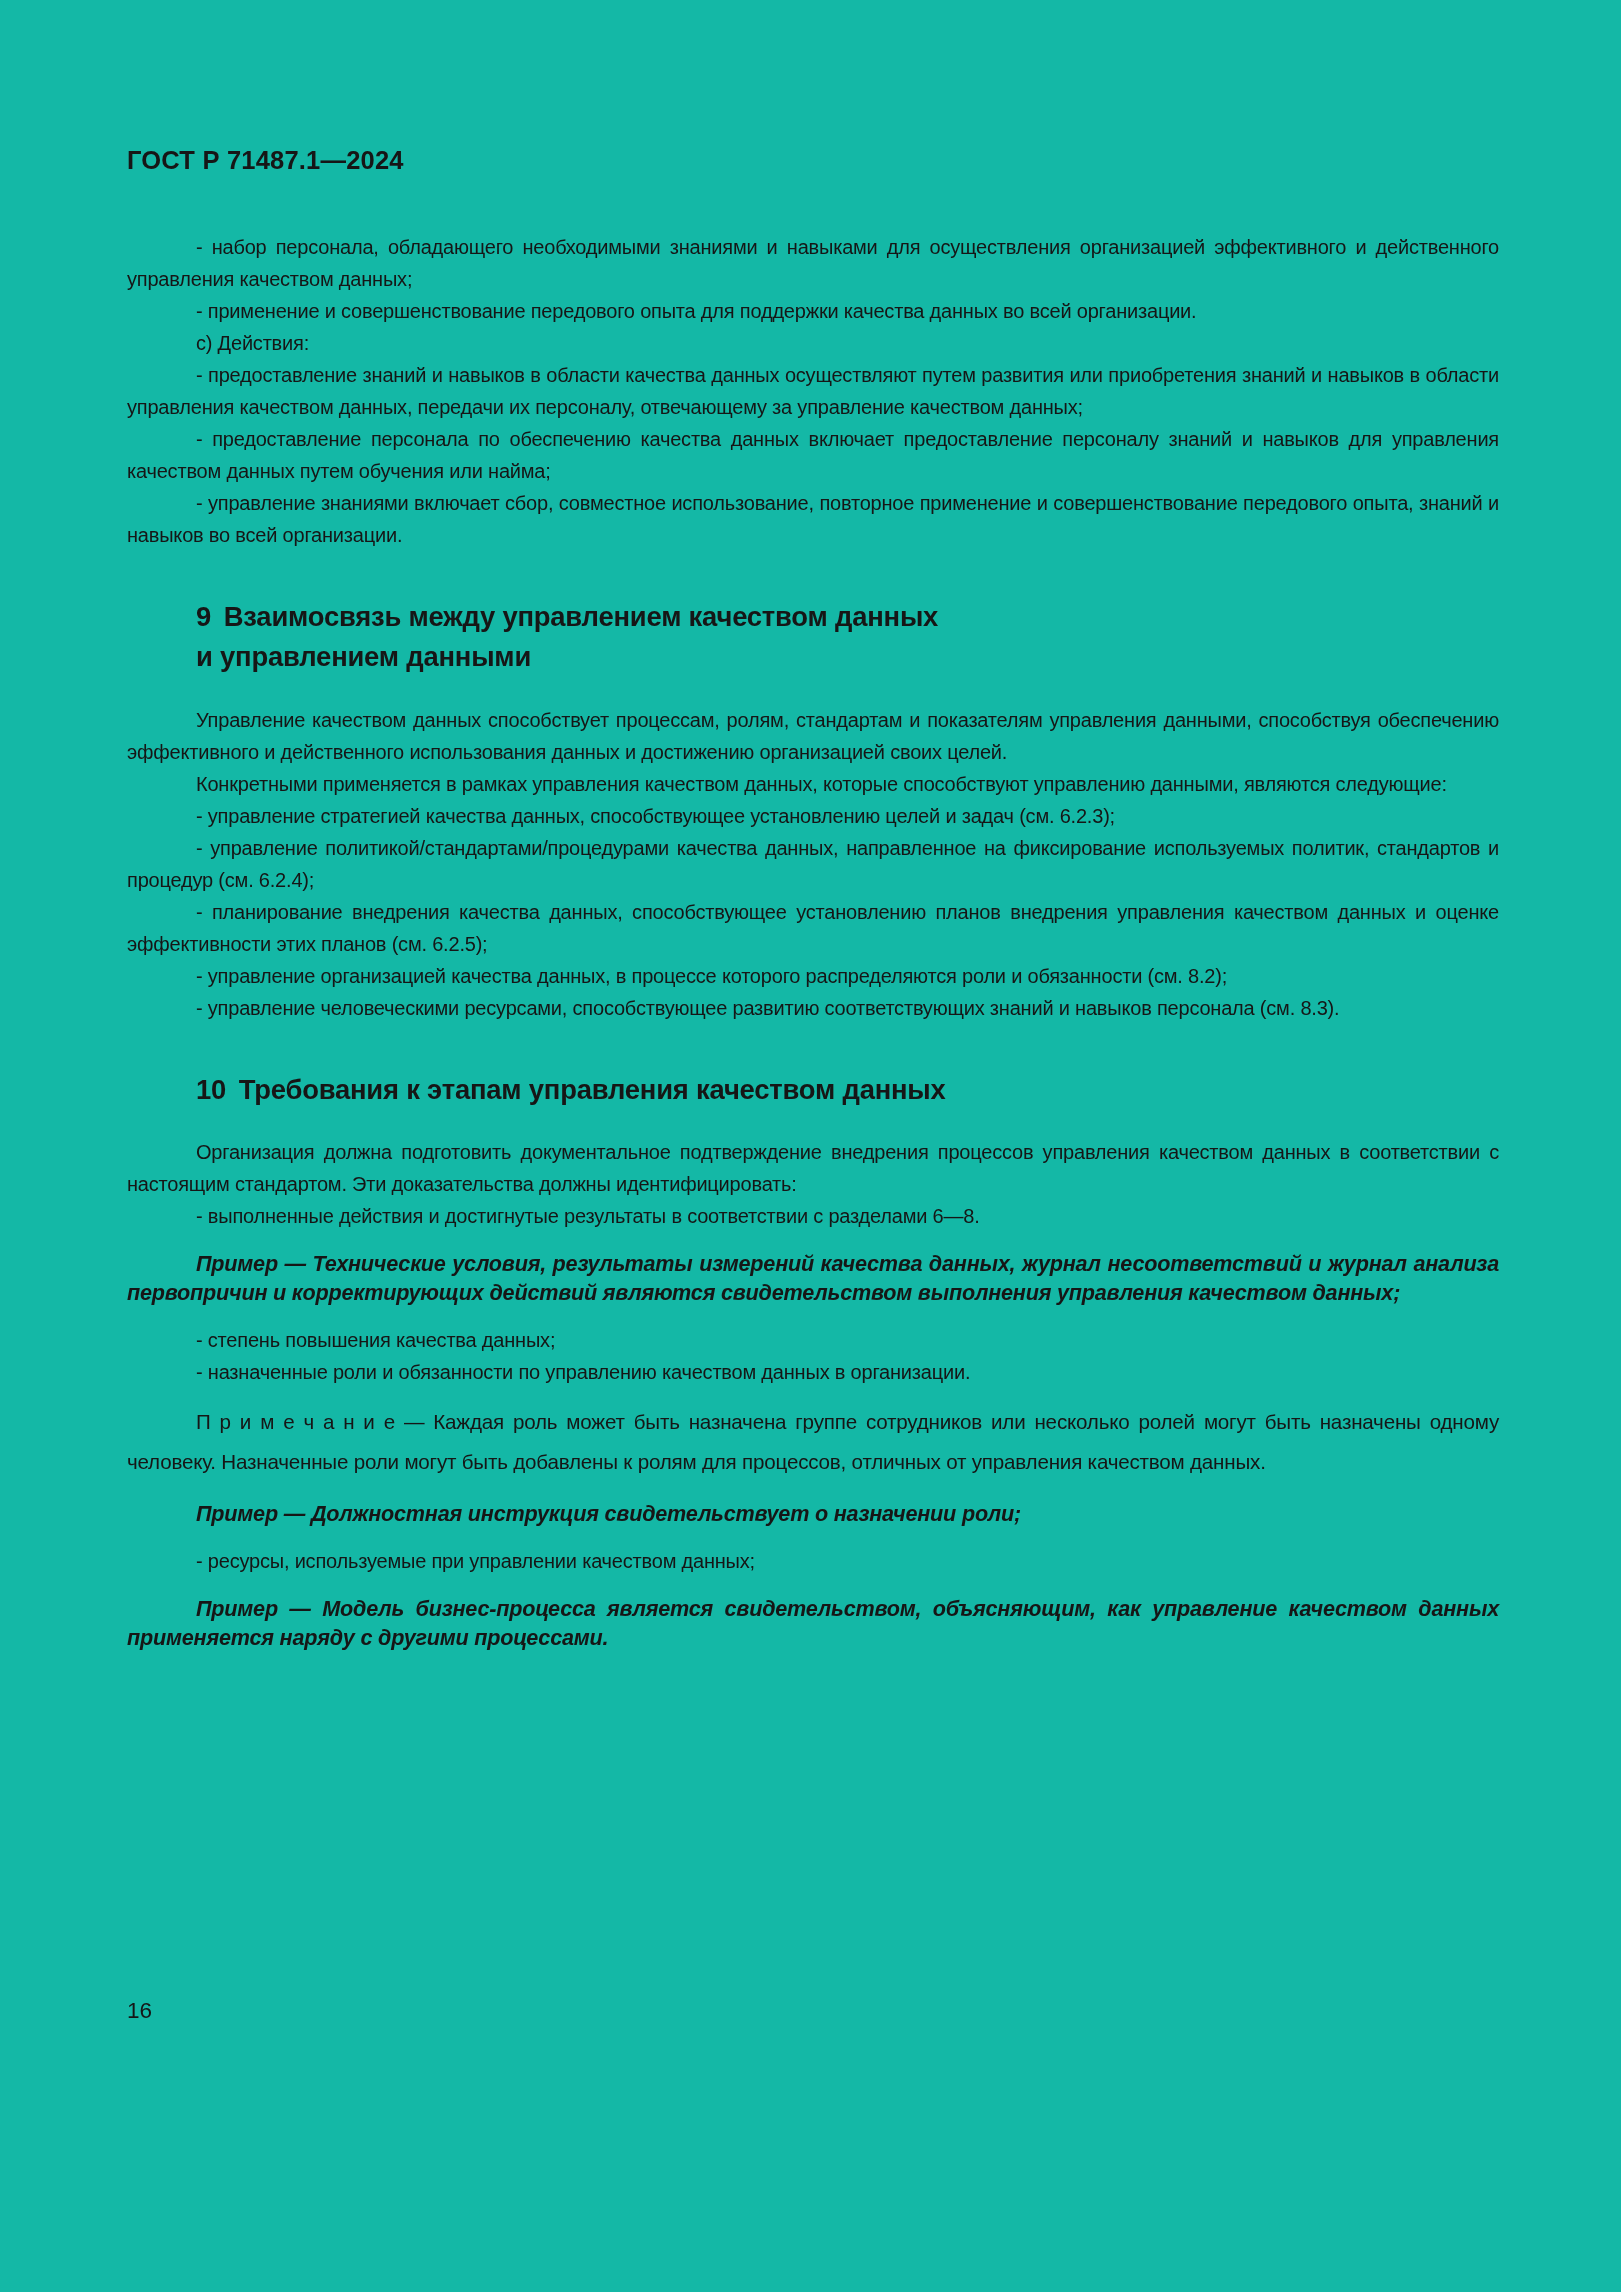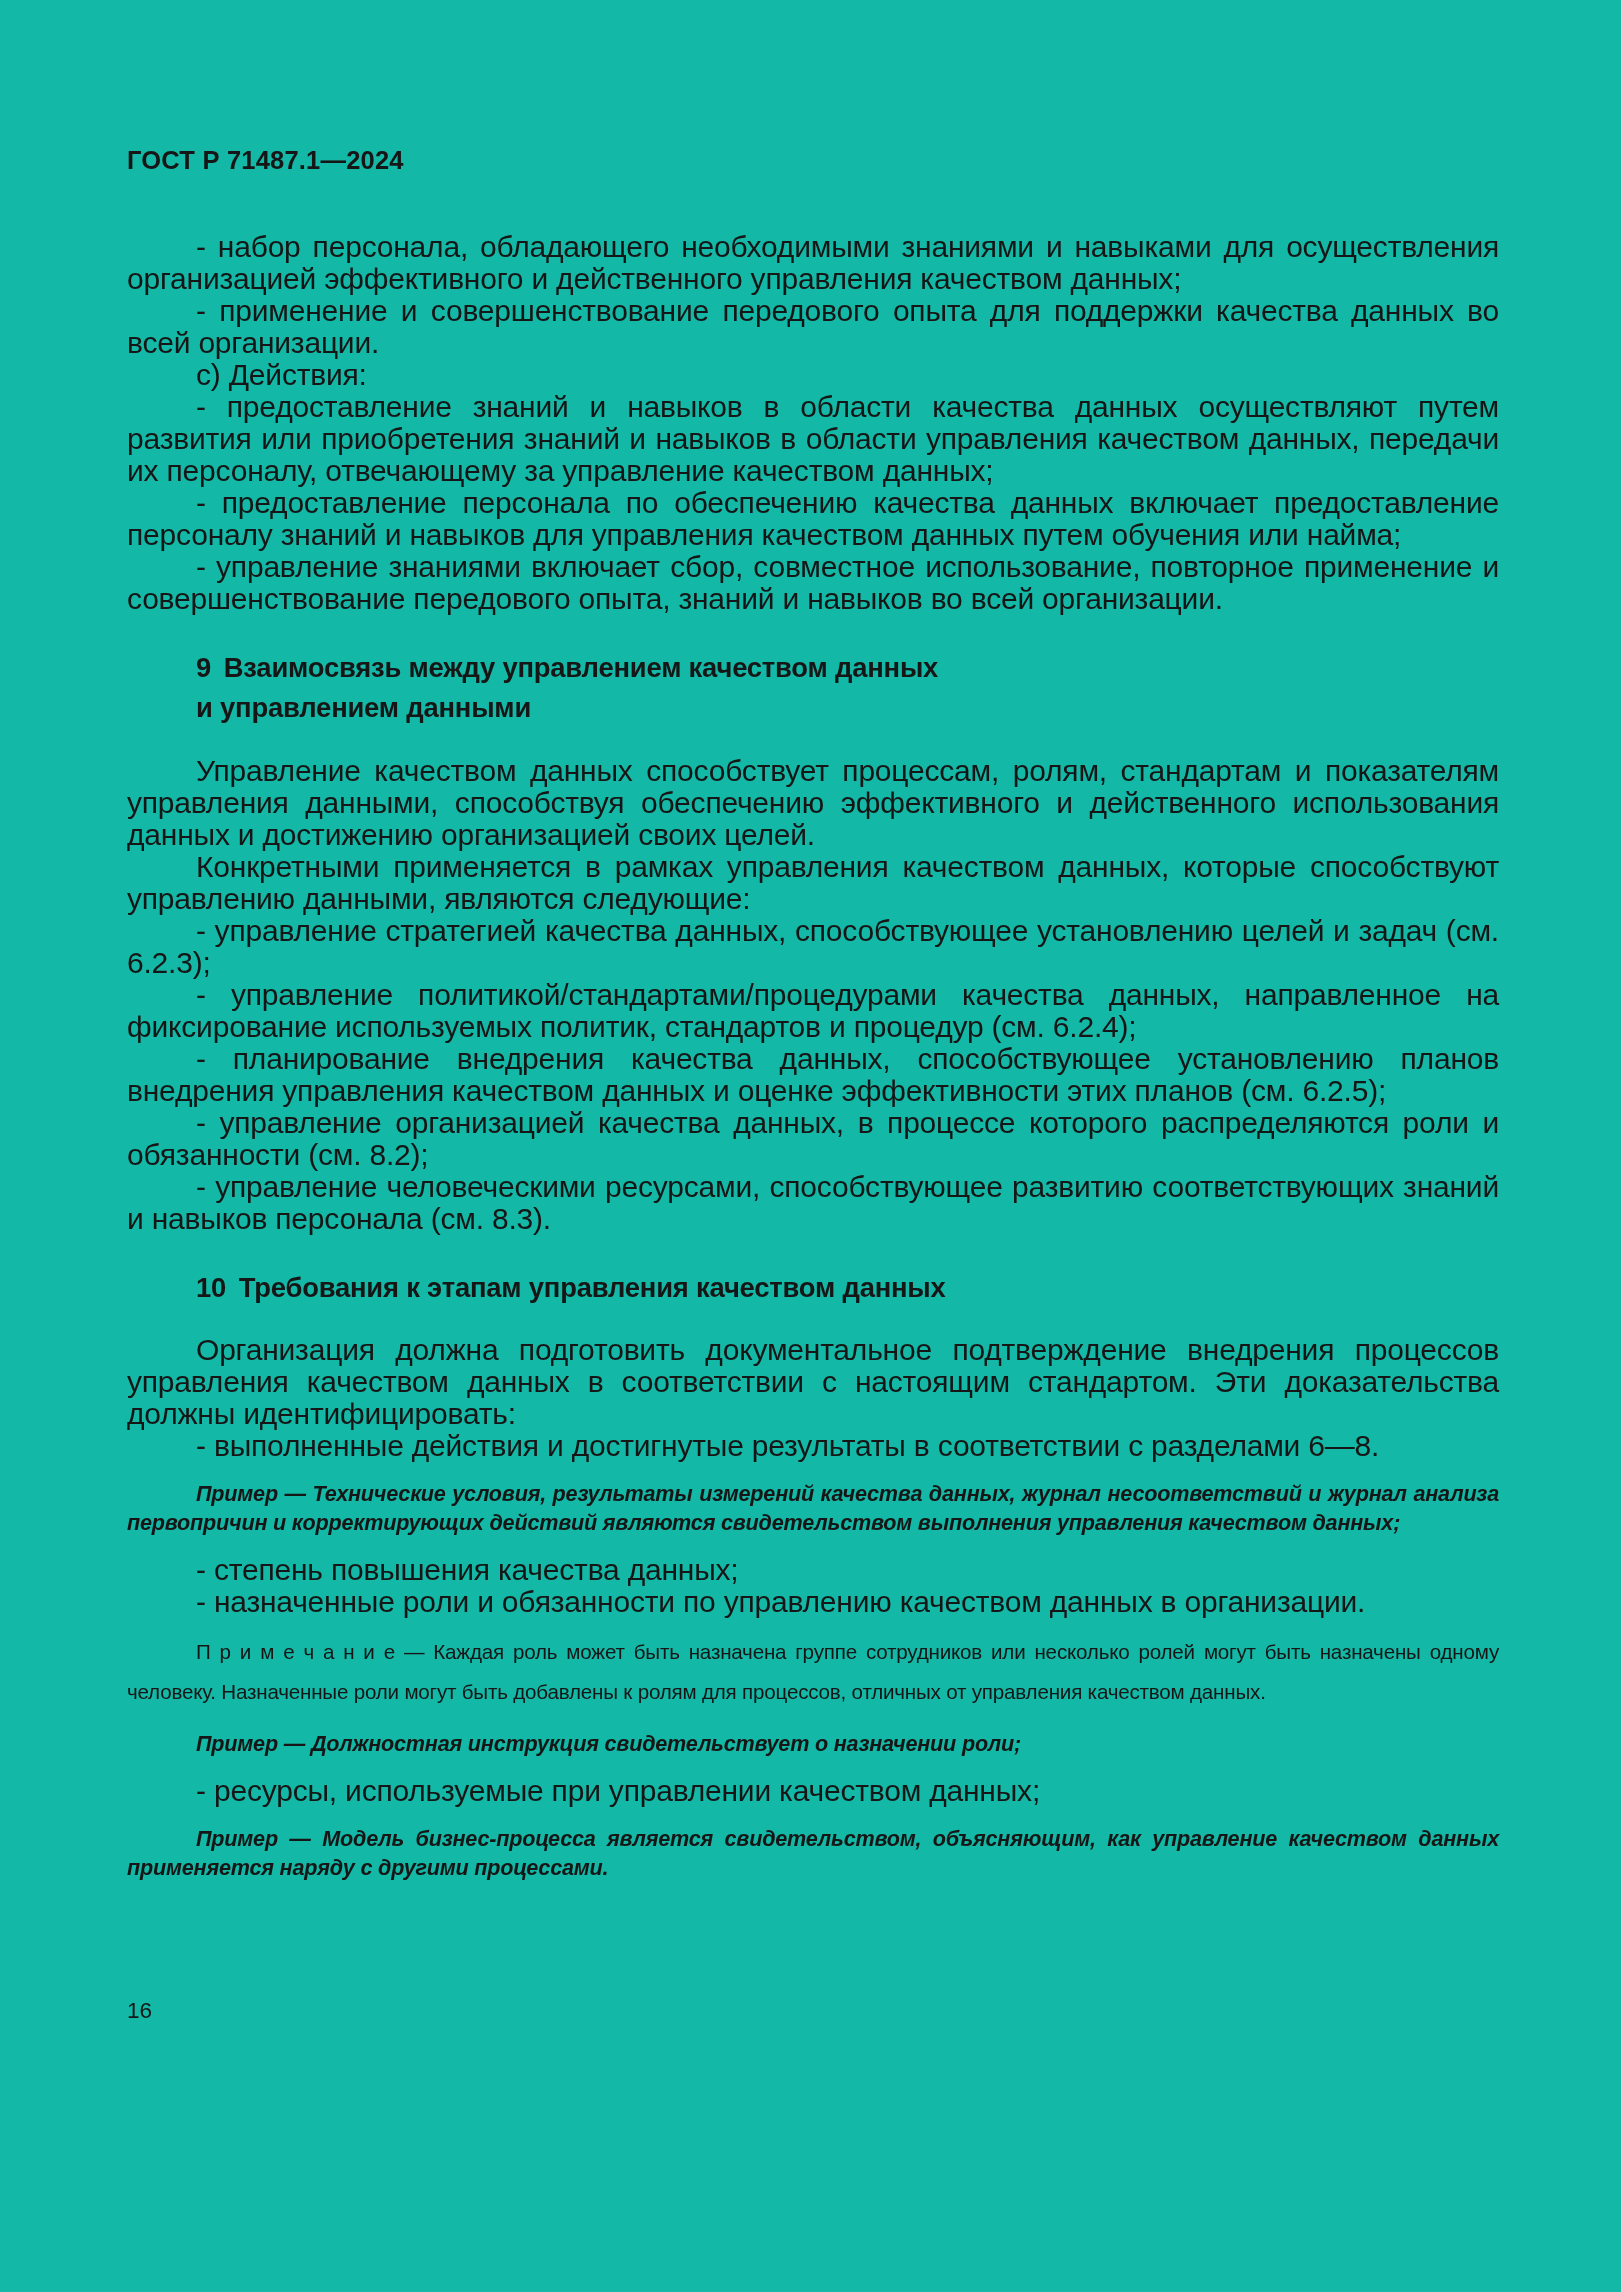--- a/index.html
+++ b/index.html
@@ -15,32 +15,32 @@
     padding: 147px 122px 0 127px;
   }
   .doc-header {
     font-size: 25.5px;
     font-weight: bold;
     line-height: 27.4px;
     margin-bottom: 57px;
     letter-spacing: 0.2px;
   }
   .para {
-    font-size: 30px;
+    font-size: 20px;
     line-height: 32px;
     letter-spacing: -0.2px;
     text-align: justify;
     text-indent: 69px;
   }
   .h2 {
     font-size: 27.4px;
     font-weight: bold;
     line-height: 40px;
     padding-left: 69px;
-    margin-top: 33px;
+    margin-top: 46px;
     margin-bottom: 26.5px;
     letter-spacing: -0.2px;
   }
   .h2 .h-num { margin-right: 12.7px; }
   .example {
     font-size: 21.6px;
     font-weight: bold;
     font-style: italic;
     line-height: 29px;
     letter-spacing: -0.2px;

